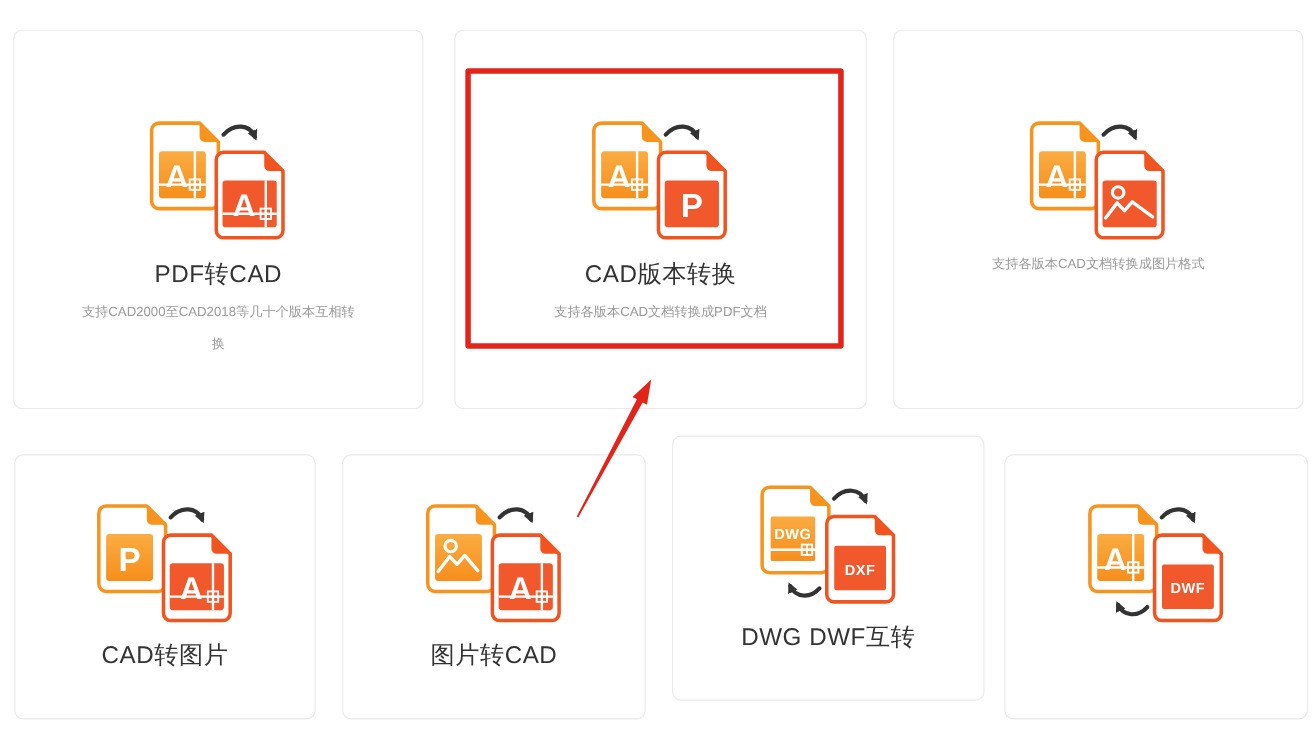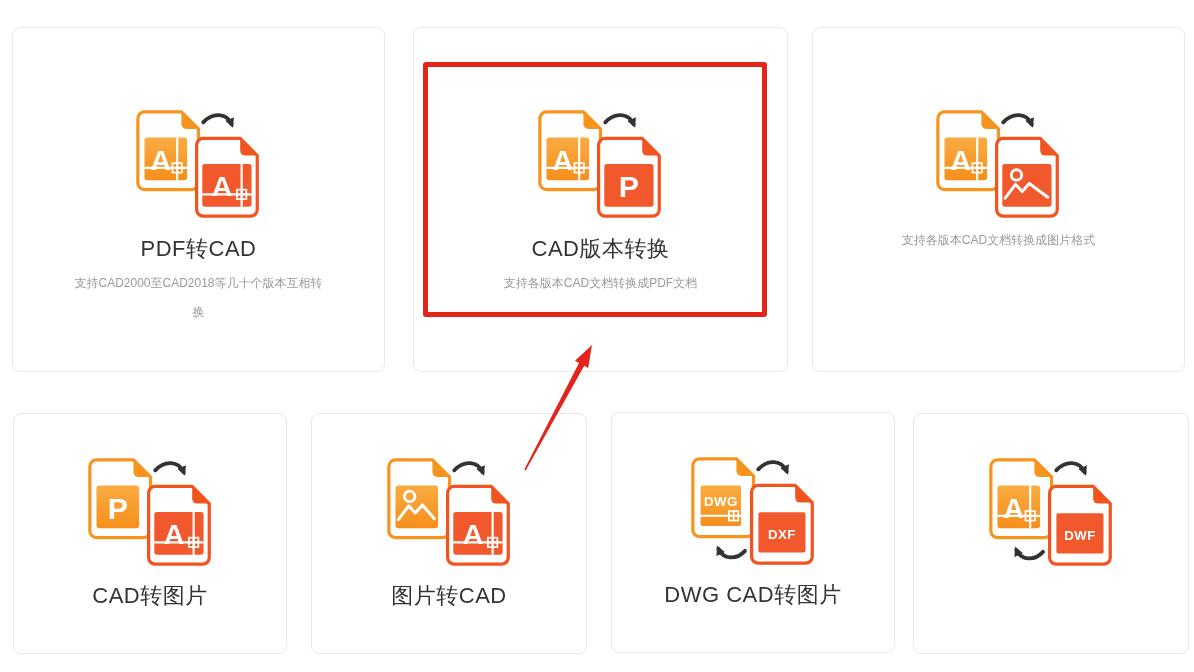--- a/index.html
+++ b/index.html
@@ -34,21 +34,21 @@
   .overlay{
     position:absolute;left:0;top:0;width:1194px;height:672px;
     pointer-events:none;z-index:6;
   }
   
   #card0{left:12px;top:27px;width:373px;height:345px}
   #card1{left:413px;top:27px;width:375px;height:345px}
   #card2{left:812px;top:27px;width:373px;height:345px}
   #card3{left:13px;top:413px;width:274px;height:241px}
   #card4{left:311px;top:413px;width:276px;height:241px}
-  #card5{left:611px;top:412px;width:284px;height:241px}
+  #card5{left:611px;top:396px;width:284px;height:241px}
   #card6{left:913px;top:413px;width:276px;height:241px}
 </style>
 </head>
 <body>
 
 <div class="card row-top" id="card0">
   <div class="icon"><svg width="127" height="112" viewBox="0 0 134 118" xmlns="http://www.w3.org/2000/svg">
     <defs>
       <linearGradient id="grad0" x1="0" y1="0" x2="0" y2="1">
         <stop offset="0" stop-color="#faac42"></stop>
@@ -260,21 +260,21 @@
         <g transform="translate(65,31)">
     <path d="M7,0 H46 L64,18 V75 A7,7 0 0 1 57,82 H7 A7,7 0 0 1 0,75 V7 A7,7 0 0 1 7,0 Z" fill="#fff" stroke="#f1541f" stroke-width="3.4" stroke-linejoin="round"></path>
     <path d="M46,0 L64,18 H51 A5,5 0 0 1 46,13 Z" fill="#f1541f"></path>
     <rect x="6" y="27" width="52" height="45" rx="3" fill="#f1582b"></rect>
           <rect x="6" y="27" width="52" height="45" rx="3" fill="none" stroke="#fff" stroke-width="2.3"></rect>
           <text x="32" y="56" font-size="14" font-weight="bold" fill="#fff" text-anchor="middle" font-family="Liberation Sans, DejaVu Sans, sans-serif" letter-spacing="0.5">DXF</text>
   </g>
         <path d="M72,14 C82,3 97,4 102,16" fill="none" stroke="#333333" stroke-width="4" stroke-linecap="round" marker-end="url(#mk5)"></path>
         <path d="M58,100 C49,110 35,109 30,98" fill="none" stroke="#333333" stroke-width="4" stroke-linecap="round" marker-end="url(#mk5)"></path>
       </svg></div>
-  <div class="title">DWG CAD转图片</div>
+  <div class="title">DWG DWF互转</div>
 </div>
 
 <div class="card row-bottom" id="card6">
   <div class="icon"><svg width="127" height="112" viewBox="0 0 134 118" xmlns="http://www.w3.org/2000/svg">
     <defs>
       <linearGradient id="grad6" x1="0" y1="0" x2="0" y2="1">
         <stop offset="0" stop-color="#faac42"></stop>
         <stop offset="1" stop-color="#f68e1c"></stop>
       </linearGradient>
       <marker id="mk6" markerUnits="userSpaceOnUse" markerWidth="12" markerHeight="12" refX="6" refY="5" orient="auto">

